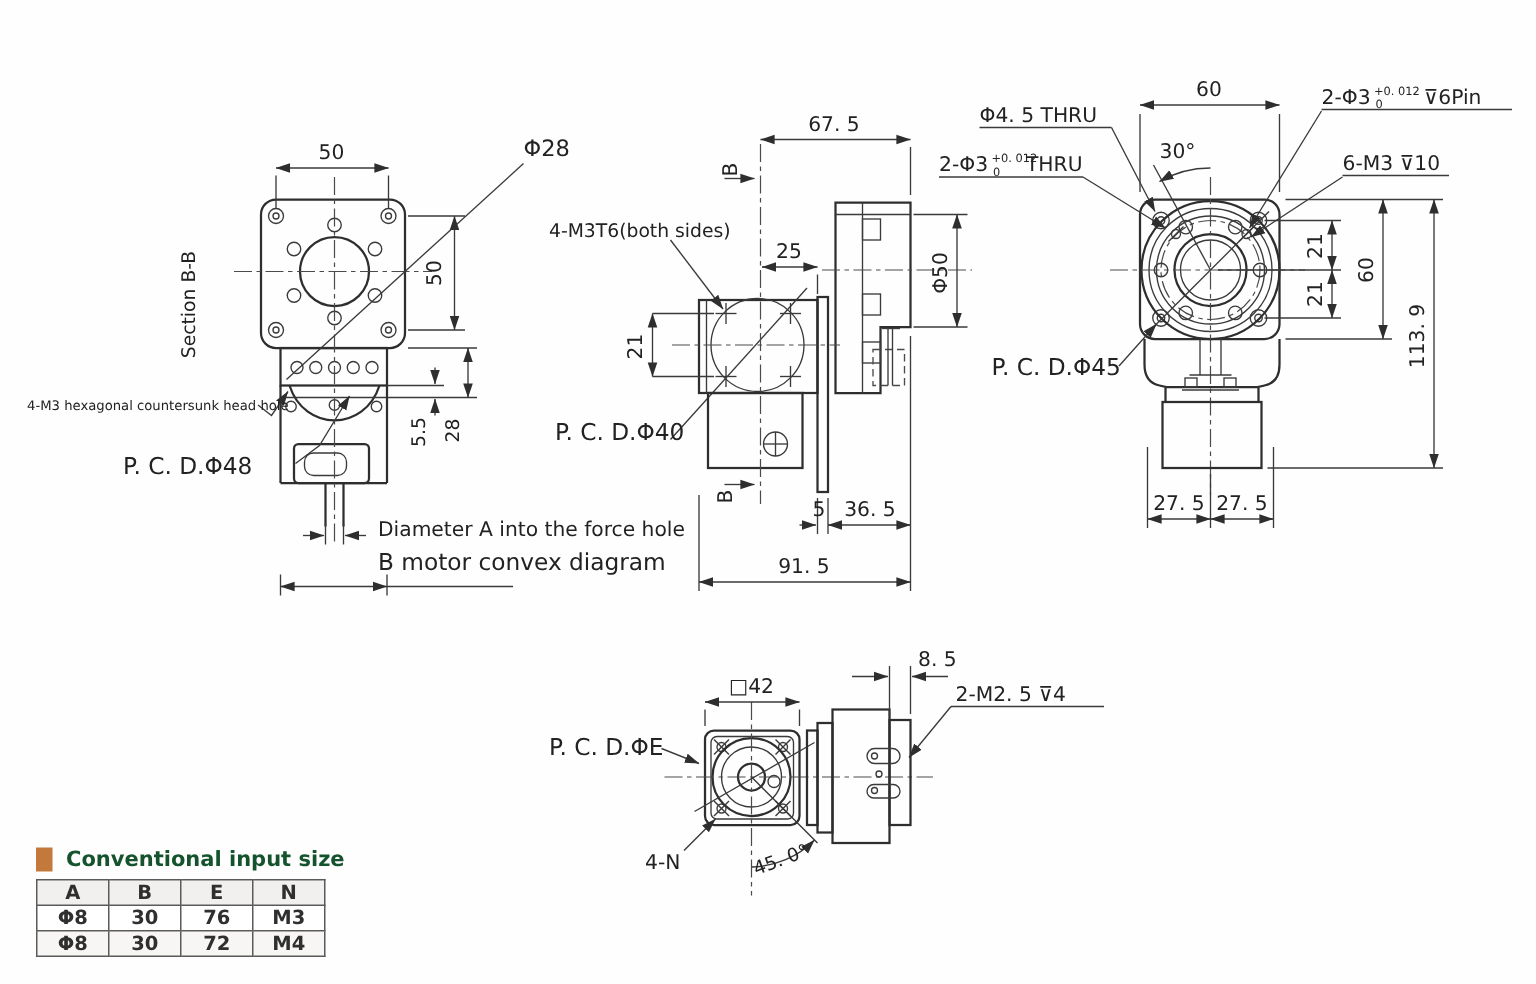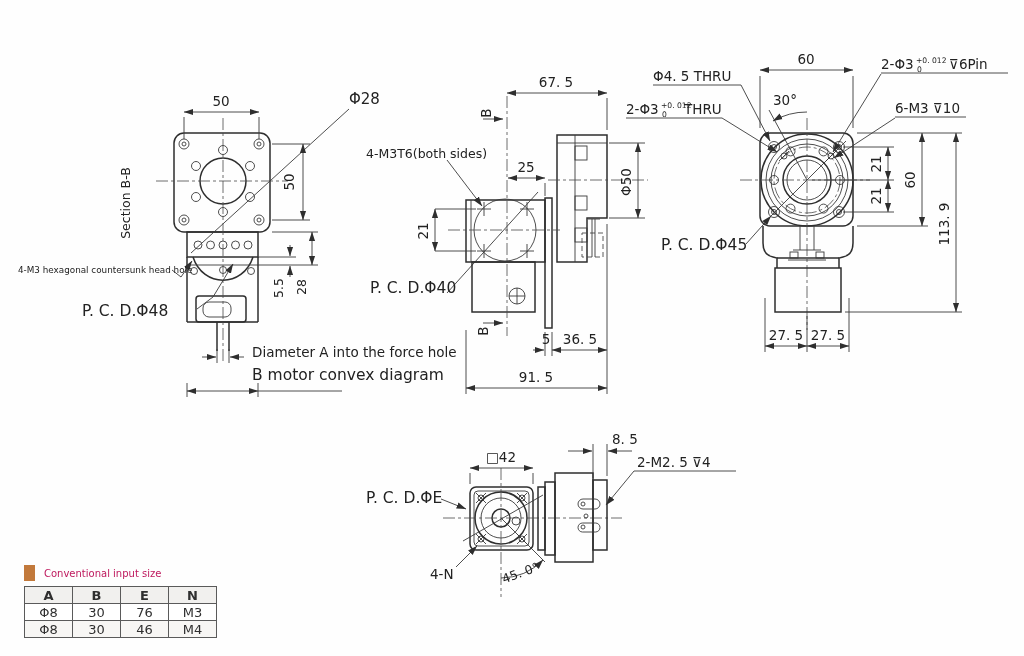--- a/index.html
+++ b/index.html
@@ -17,25 +17,25 @@
   .t13{font-size:12.5px;}
   .t15{font-size:15px;}
   .t16{font-size:15.5px;}
   .t9{font-size:8.8px;}
   .t8{font-size:7.6px;}
   .mid{text-anchor:middle;}
   
   #legend{position:absolute;left:24px;top:565px;width:210px;}
   #legend .title-row{display:flex;align-items:center;gap:9px;margin-bottom:5px;}
   #legend .swatch{width:11px;height:16px;background:#c2793b;display:inline-block;}
-  #legend .title{font-size:10px;font-weight:normal;color:#be185d;}
+  #legend .title{font-size:14px;font-weight:bold;color:#14532d;}
   table.spec{border-collapse:collapse;background:#fff;}
   table.spec th, table.spec td{
      border:1.6px solid #5a5a5a;width:47px;height:16px;text-align:center;
-     font-size:13px;color:#2f2f2f;padding:0;font-weight:normal;}
+     font-size:13px;color:#2f2f2f;padding:0;font-weight:bold;}
   table.spec th{background:#f1f0ee;font-weight:bold;}
   table.spec tr:nth-child(3) td{background:#f7f6f4;}
 </style>
 </head>
 <body>
 
 <div id="page">
 <svg width="1024" height="656" viewBox="0 0 1024 656">
   <defs>
     <marker id="ar" markerWidth="11" markerHeight="8" refX="9.4" refY="4" orient="auto-start-reverse" markerUnits="userSpaceOnUse">
@@ -348,19 +348,19 @@
       </tr>
       <tr>
         <td>Φ8</td>
         <td>30</td>
         <td>76</td>
         <td>M3</td>
       </tr>
       <tr>
         <td>Φ8</td>
         <td>30</td>
-        <td>46</td>
+        <td>72</td>
         <td>M4</td>
       </tr>
     </tbody>
   </table>
 </div>
 </div>
 
 </body></html>

